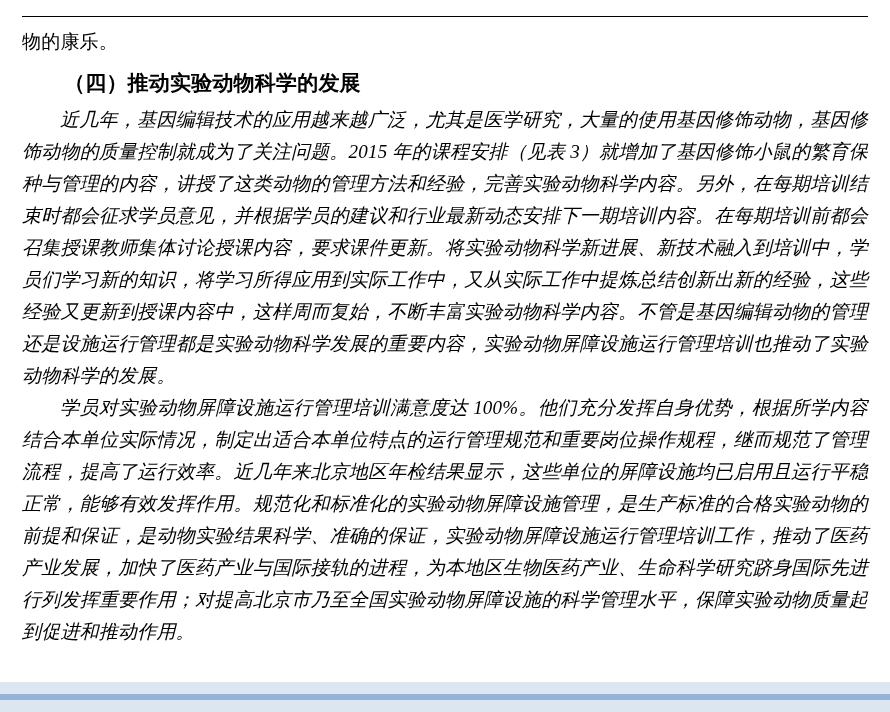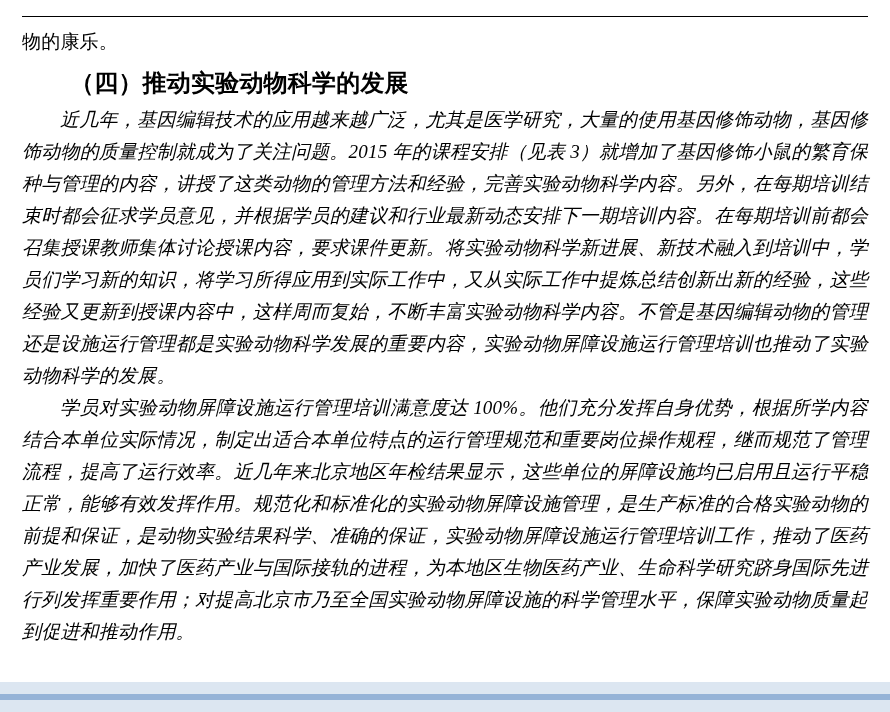--- a/index.html
+++ b/index.html
@@ -42,21 +42,21 @@
     text-align: justify;
     text-justify: inter-ideograph;
     letter-spacing: 0.2px;
   }
   .indent2 {
     text-indent: 2em;
     font-style: italic;
   }
   .heading {
     font-weight: bold;
-    font-size: 24px;
+    font-size: 21px;
     line-height: 34px;
     text-indent: 2em;
     margin: 8px 0 4px 0;
   }
   .para {
     margin-bottom: 0;
   }
   .refs-heading {
     font-weight: bold;
     font-size: 19px;

